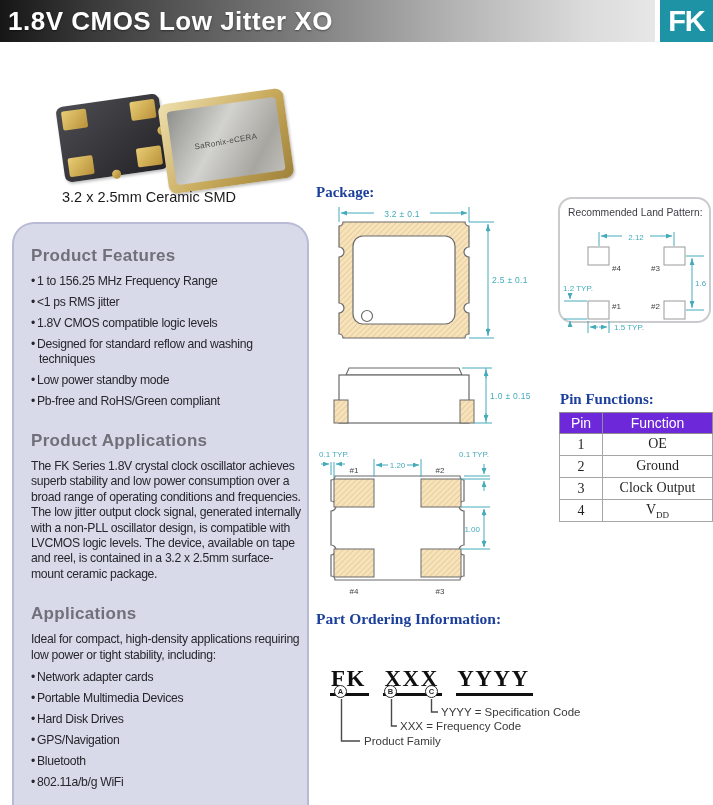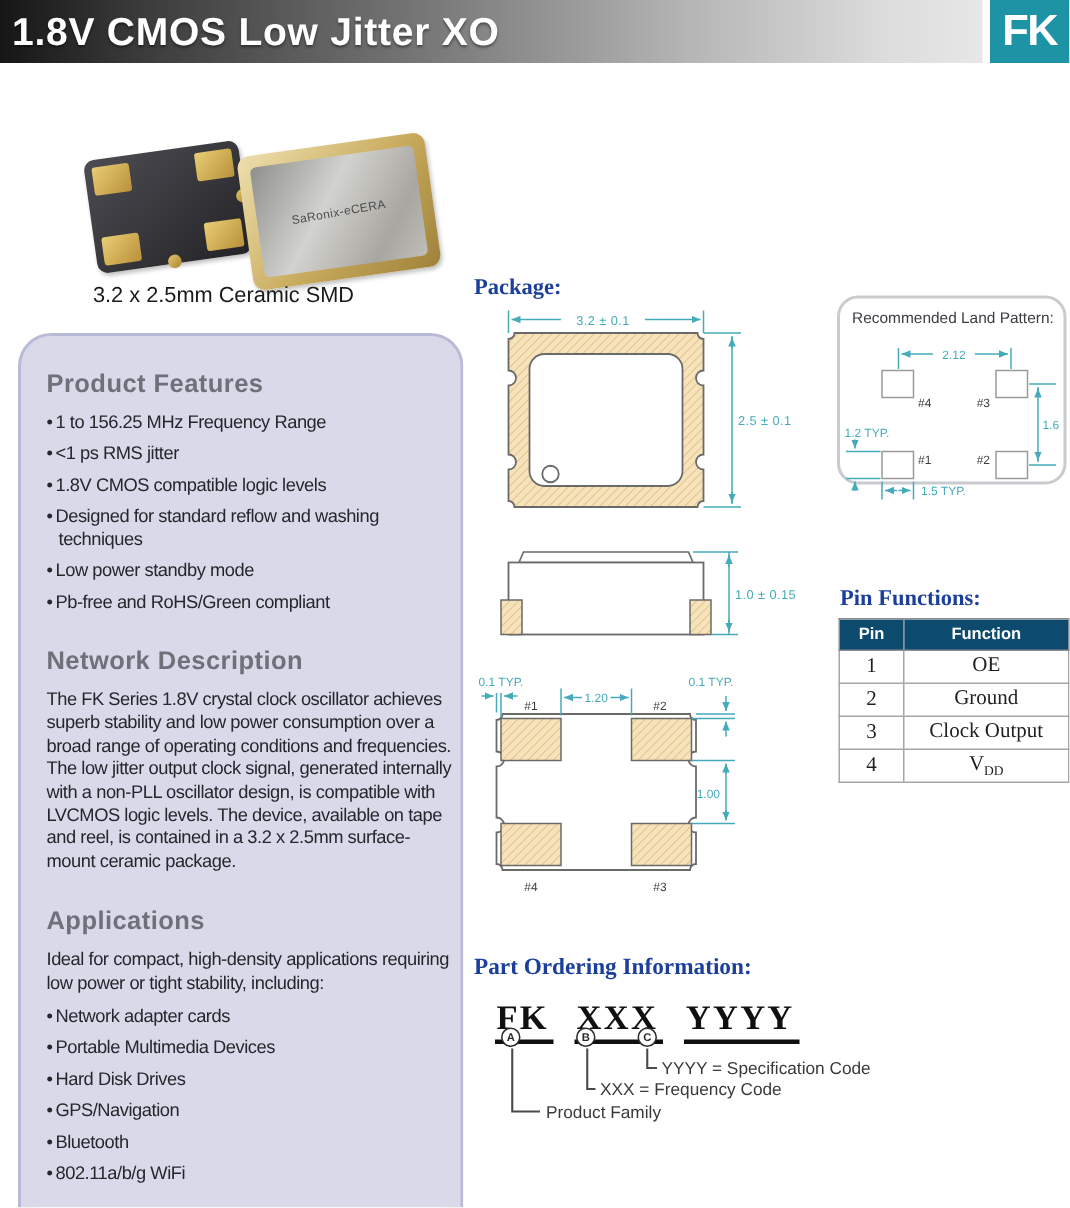--- a/index.html
+++ b/index.html
@@ -56,21 +56,21 @@
   .serif-head { position:absolute; font-family:"Liberation Serif", serif; font-weight:bold;
     color:#1b3f9b; font-size:15px; white-space:nowrap; }
 
   
   .land-box { position:absolute; left:558px; top:197px; width:153px; height:126px;
     border:2px solid #c9cbce; border-radius:14px; background:#fff; padding:8px 0 0 8px; }
   .land-box .lp-title { font-size:10.3px; color:#3c3c44; white-space:nowrap; }
 
   
   .pin-table { position:absolute; left:559px; top:412px; border-collapse:collapse; }
-  .pin-table th { background:#0c4a6e; color:#fff; font-size:11px; font-weight:bold;
+  .pin-table th { background:#6d28d9; color:#fff; font-size:14px; font-weight:normal;
     height:21px; border:1px solid #8d8d93; }
   .pin-table th.c1 { width:47px; } .pin-table th.c2 { width:120px; }
   .pin-table td { font-family:"Liberation Serif", serif; font-size:14px; color:#1f1f1f;
     text-align:center; height:22px; border:1px solid #a5a5aa; background:#fff; }
   .pin-table sub { font-size:9px; }
 
   
   .code-row { position:absolute; left:330px; top:666px; }
   .code-part { display:inline-block; font-family:"Liberation Serif", serif; font-weight:bold;
     font-size:23px; color:#101010; letter-spacing:1.5px; border-bottom:3.5px solid #101010;
@@ -117,21 +117,21 @@
       <ul>
         <li><span class="blt">•</span><span>1 to 156.25 MHz Frequency Range</span></li>
         <li><span class="blt">•</span><span>&lt;1 ps RMS jitter</span></li>
         <li><span class="blt">•</span><span>1.8V CMOS compatible logic levels</span></li>
         <li><span class="blt">•</span><span>Designed for standard reflow and washing techniques</span></li>
         <li><span class="blt">•</span><span>Low power standby mode</span></li>
         <li><span class="blt">•</span><span>Pb-free and RoHS/Green compliant</span></li>
       </ul>
     </div>
     <div class="sec desc">
-      <h2>Network Description</h2>
+      <h2>Product Applications</h2>
       <p class="body-text">The FK Series 1.8V crystal clock oscillator achieves superb stability and low power consumption over a broad range of operating conditions and frequencies.  The low jitter output clock signal, generated internally with a non-PLL oscillator design, is compatible with LVCMOS logic levels. The device, available on tape and reel, is contained in a 3.2 x 2.5mm surface-mount ceramic package.</p>
     </div>
     <div class="sec apps">
       <h2>Applications</h2>
       <p class="body-text intro">Ideal for compact, high-density  applications requiring low power or tight stability, including:</p>
       <ul>
         <li><span class="blt">•</span><span>Network adapter cards</span></li>
         <li><span class="blt">•</span><span>Portable Multimedia Devices</span></li>
         <li><span class="blt">•</span><span>Hard Disk Drives</span></li>
         <li><span class="blt">•</span><span>GPS/Navigation</span></li>
@@ -285,21 +285,21 @@
         <td>3</td>
         <td><span>Clock Output</span><sub></sub></td>
       </tr>
       <tr>
         <td>4</td>
         <td><span>V</span><sub>DD</sub></td>
       </tr>
     </tbody>
   </table>
 
-  <div class="serif-head" style="left:316px; top:636px; font-size:15.5px;">Part Ordering Information:</div>
+  <div class="serif-head" style="left:316px; top:610px; font-size:15.5px;">Part Ordering Information:</div>
   <div class="code-row">
     <span class="code-part">FK</span>
     <span class="code-part">XXX</span>
     <span class="code-part">YYYY</span>
   </div>
   <div class="marker" style="left:334px; top:685px;">A</div>
   <div class="marker" style="left:384px; top:685px;">B</div>
   <div class="marker" style="left:425px; top:685px;">C</div>
   <svg style="left:330px; top:698px;" width="290" height="60" viewBox="0 0 290 60">
     <g fill="none" stroke="#4a4a4a" stroke-width="1.4">

